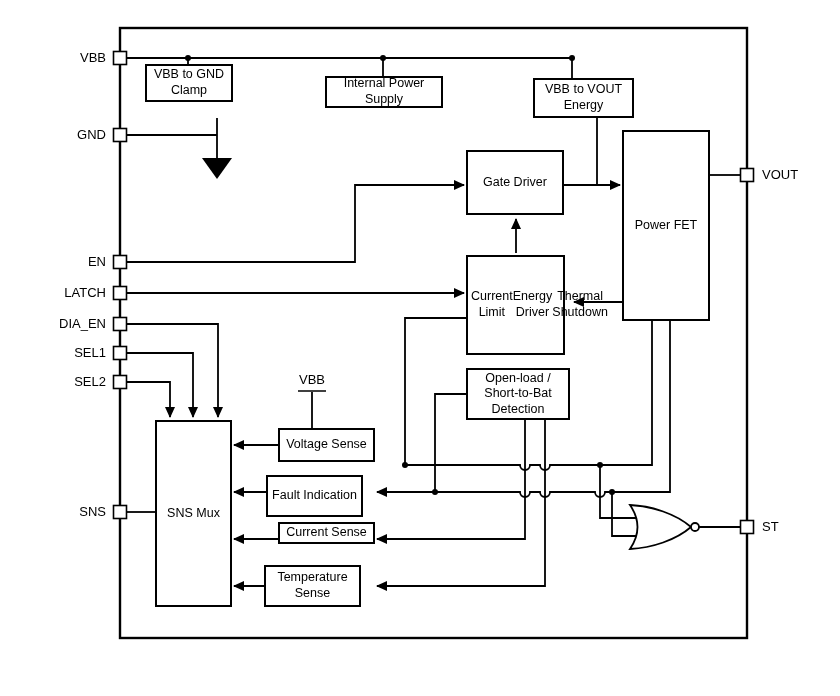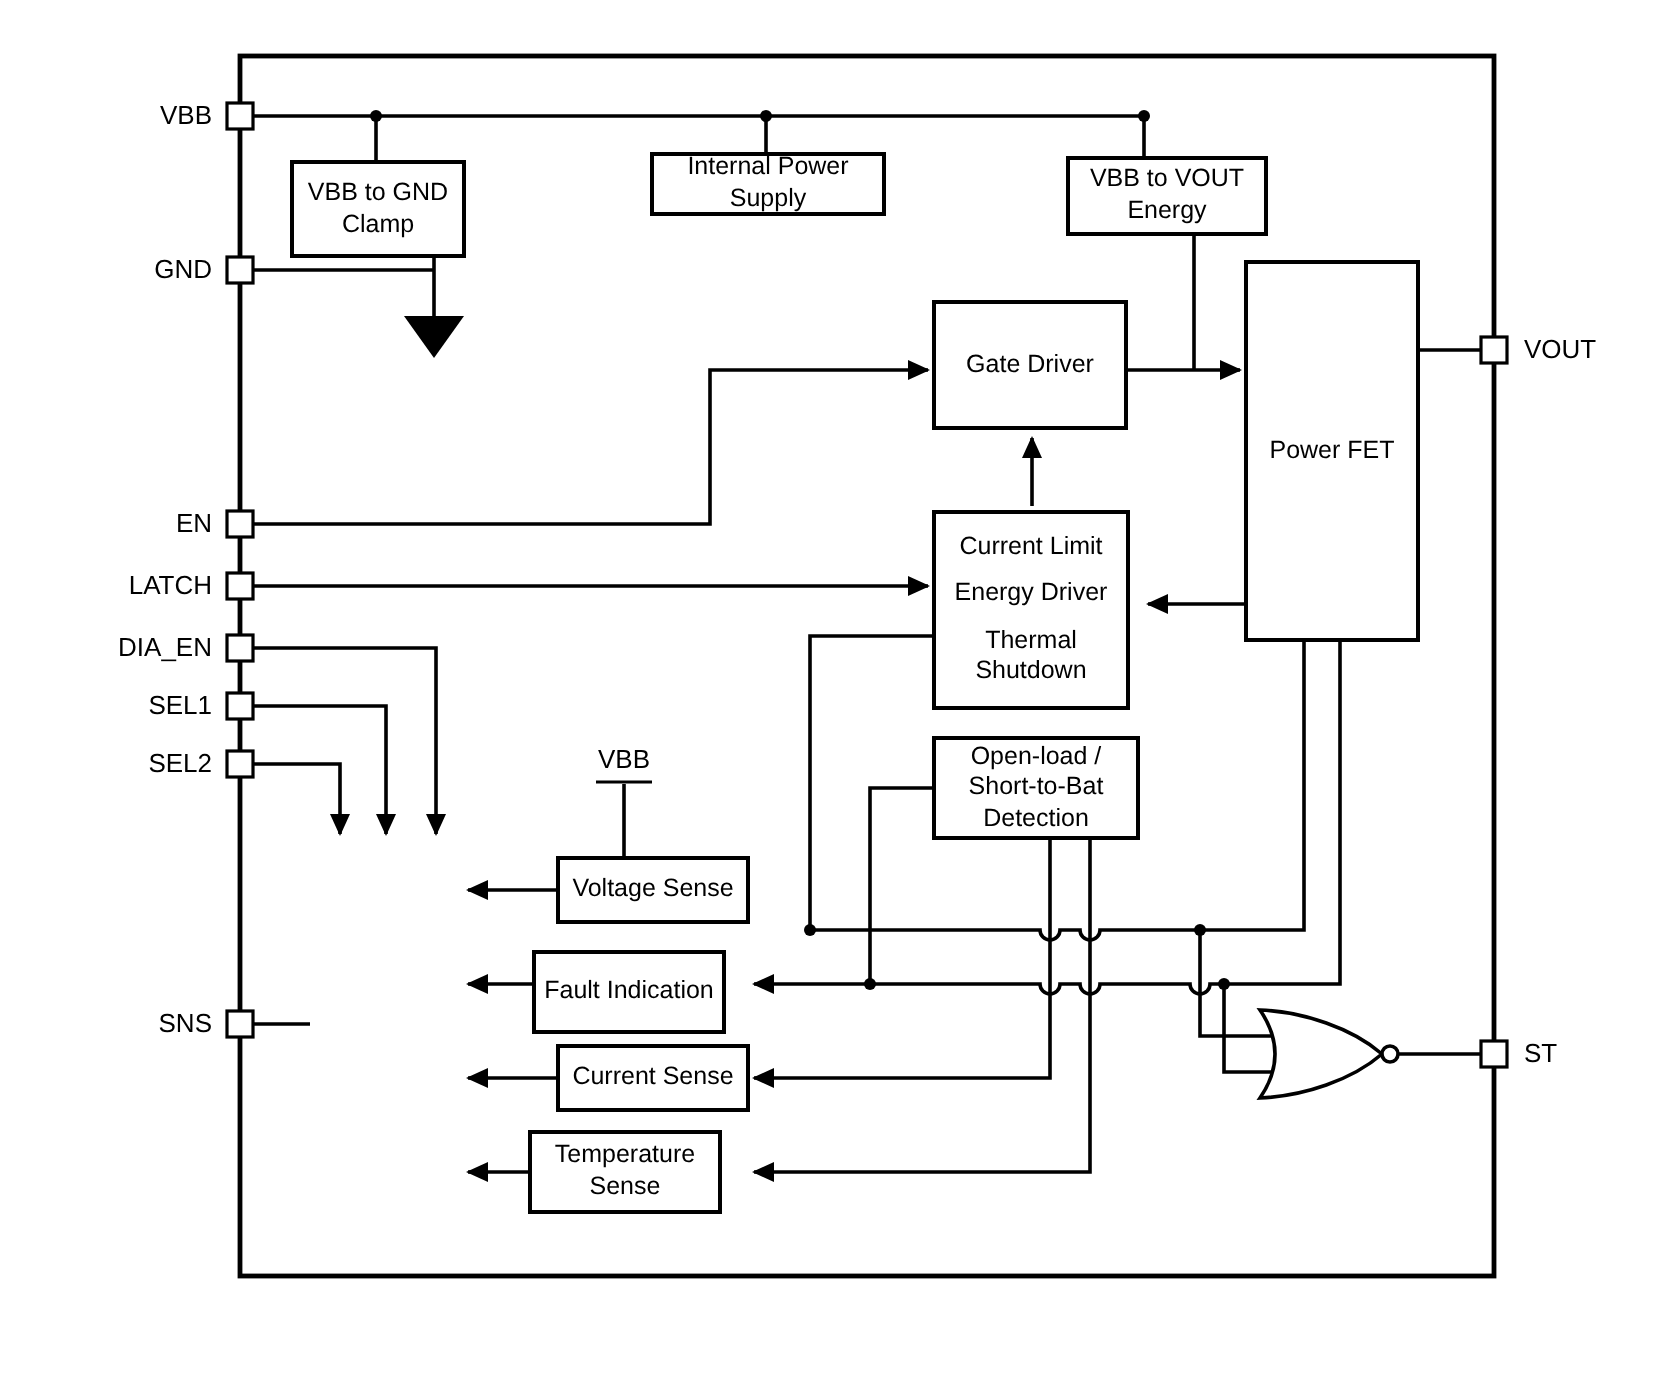--- a/index.html
+++ b/index.html
@@ -2,21 +2,21 @@
 <html><head>
 <meta charset="utf-8">
 <style>
   html,body{margin:0;padding:0;background:#ffffff;}
   .stage{position:relative;width:840px;height:696px;background:#ffffff;
          font-family:"Liberation Sans", sans-serif;color:#000;overflow:hidden;}
   .stage svg{position:absolute;left:0;top:0;}
   .blk{position:absolute;box-sizing:border-box;border:2px solid #000;background:#fff;
        display:flex;align-items:center;justify-content:center;text-align:center;
        font-size:12.5px;line-height:1.25;padding:2px;}
-  .blk.multi{flex-direction:column;justify-content:space-between;padding:9px 3px;}
+  .blk.multi{flex-direction:row;justify-content:space-between;padding:9px 3px;}
   .plabel{position:absolute;font-size:13px;line-height:16px;white-space:nowrap;}
   .plabel.pl{width:66px;left:40px;text-align:right;}
   .plabel.pr{left:762px;text-align:left;}
   .inlabel{position:absolute;left:294px;top:372px;width:36px;text-align:center;
            font-size:13px;line-height:16px;}
 </style>
 </head>
 <body>
 
 <div class="stage">
@@ -109,21 +109,21 @@
       <rect x="113.5" y="286.5" width="13" height="13"></rect>
       <rect x="113.5" y="317.5" width="13" height="13"></rect>
       <rect x="113.5" y="346.5" width="13" height="13"></rect>
       <rect x="113.5" y="375.5" width="13" height="13"></rect>
       <rect x="113.5" y="505.5" width="13" height="13"></rect>
       <rect x="740.5" y="168.5" width="13" height="13"></rect>
       <rect x="740.5" y="520.5" width="13" height="13"></rect>
     </g>
   </svg>
 
-  <div class="blk" style="left:145px;top:80px;width:88px;height:49px">
+  <div class="blk" style="left:145px;top:64px;width:88px;height:38px">
     <span>VBB to GND Clamp</span>
   </div>
   <div class="blk" style="left:325px;top:76px;width:118px;height:32px">
     <span>Internal Power Supply</span>
   </div>
   <div class="blk" style="left:533px;top:78px;width:101px;height:40px">
     <span>VBB to VOUT Energy</span>
   </div>
   <div class="blk" style="left:466px;top:150px;width:98px;height:65px">
     <span>Gate Driver</span>
@@ -132,27 +132,30 @@
     <span>Power FET</span>
   </div>
   <div class="blk multi" style="left:466px;top:255px;width:99px;height:100px">
     <span>Current Limit</span>
     <span>Energy Driver</span>
     <span>Thermal Shutdown</span>
   </div>
   <div class="blk" style="left:466px;top:368px;width:104px;height:52px">
     <span>Open-load / Short-to-Bat Detection</span>
   </div>
+  <div class="blk" style="left:155px;top:420px;width:77px;height:187px">
+    <span>SNS Mux</span>
+  </div>
   <div class="blk" style="left:278px;top:428px;width:97px;height:34px">
     <span>Voltage Sense</span>
   </div>
   <div class="blk" style="left:266px;top:475px;width:97px;height:42px">
     <span>Fault Indication</span>
   </div>
-  <div class="blk" style="left:278px;top:522px;width:97px;height:34px">
+  <div class="blk" style="left:278px;top:522px;width:97px;height:22px">
     <span>Current Sense</span>
   </div>
   <div class="blk" style="left:264px;top:565px;width:97px;height:42px">
     <span>Temperature Sense</span>
   </div>
 
   <div class="plabel pl" style="top:50px">VBB</div>
   <div class="plabel pl" style="top:127px">GND</div>
   <div class="plabel pl" style="top:254px">EN</div>
   <div class="plabel pl" style="top:285px">LATCH</div>

